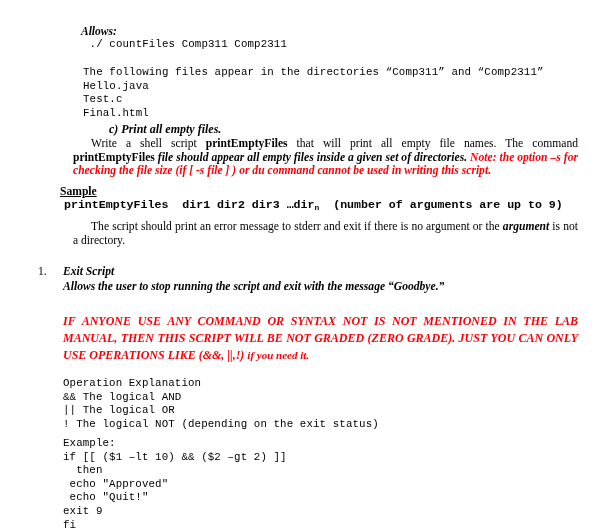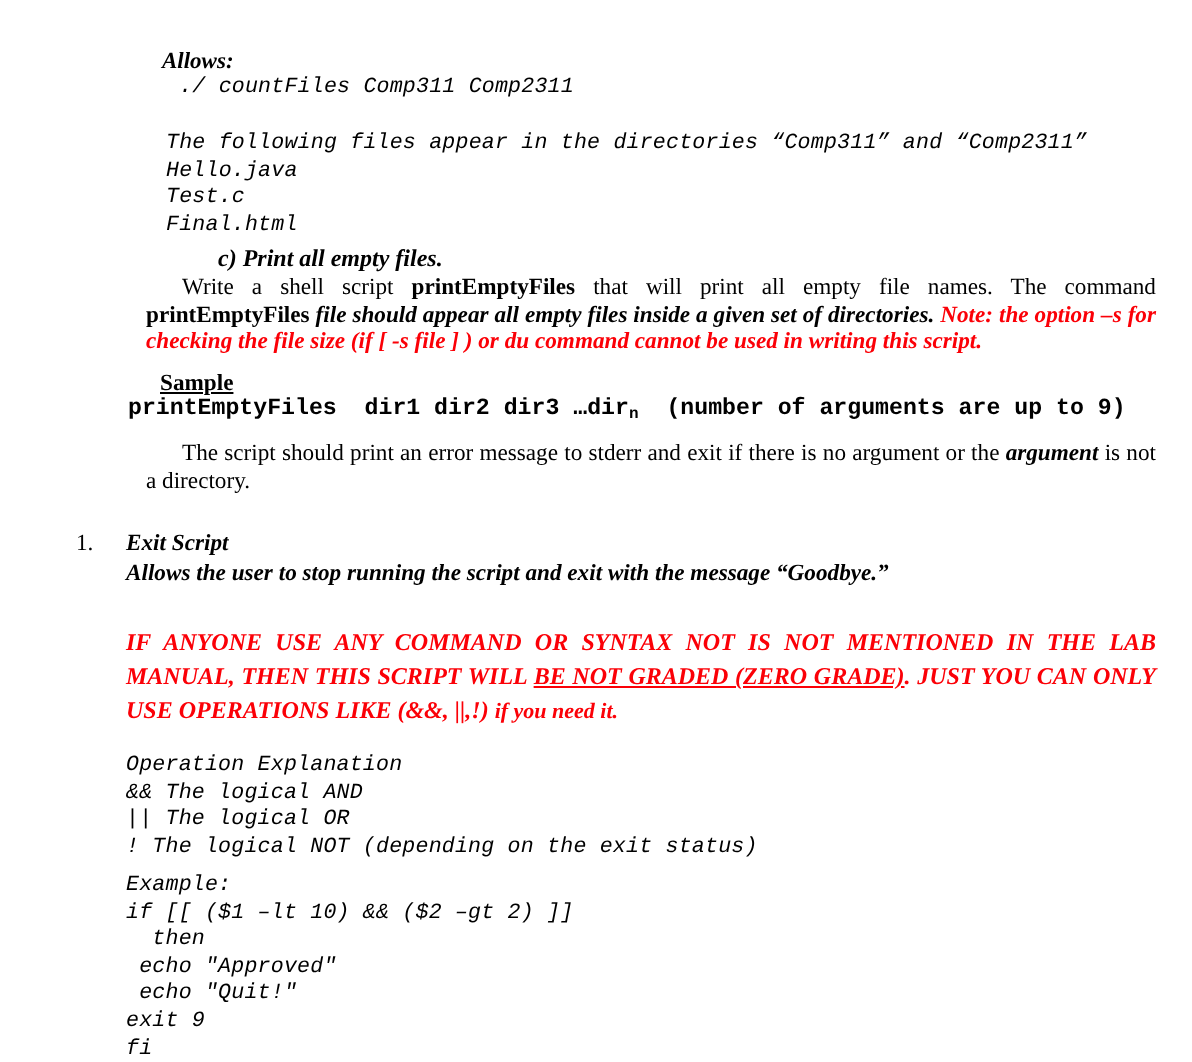--- a/index.html
+++ b/index.html
@@ -33,21 +33,20 @@
     line-height: 13px;
     white-space: pre;
   }
 
   .code-line {
     font-family: "Liberation Mono", "DejaVu Sans Mono", monospace;
     font-size: 10.8px;
     line-height: 13.6px;
     white-space: pre;
     letter-spacing: 0.1px;
-    font-style: italic;
   }
 
   .heading-c {
     font-weight: bold;
     font-style: italic;
     font-size: 12px;
     line-height: 13.5px;
     margin-left: 36px;
   }
 
@@ -104,21 +103,21 @@
   
   .warn {
     position: absolute;
     color: #fb0007;
     font-weight: bold;
     font-style: italic;
     font-size: 12px;
     line-height: 17px;
     text-align: justify;
   }
-  .warn .u { text-decoration: underline; }
+  .warn .u { }
   .warn .tail { font-size: 11px; }
 </style>
 </head>
 <body>
 
 <div class="page">
 
   <div class="blk sample-label" style="left:81px; top:25px;">Allows:</div>
 
   <div class="blk code-line" style="left:83px; top:38px;"> ./ countFiles Comp311 Comp2311</div>
@@ -129,21 +128,21 @@
     <div class="code-line">Test.c</div>
     <div class="code-line">Final.html</div>
   </div>
 
   <div class="blk heading-c" style="left:73px; top:123px;">c) Print all empty files.</div>
 
   <div class="blk body-para" style="left:73px; top:137px; width:505px;">
     <span class="ind"></span><span>Write a shell script </span><b>printEmptyFiles</b><span> that will print all empty file names. The command </span><b>printEmptyFiles</b><b><i> file should appear all empty files inside a given set of directories. </i></b><b class="red"><i>Note: the option –s for checking the file size (if [ -s file ] ) or du  command cannot be used in writing this script.</i></b>
   </div>
 
-  <div class="blk sample-underlined" style="left:60px; top:185px;margin-left:20px;">Sample</div>
+  <div class="blk sample-underlined" style="left:60px; top:185px;">Sample</div>
 
   <div class="blk sample-usage" style="left:64px; top:198px;font-family:Liberation Mono, monospace;"><span>printEmptyFiles  dir1 dir2 dir3 …dir</span><sub>n</sub><span>  (number of arguments are up to 9)</span></div>
 
   <div class="blk body-para" style="left:73px; top:220px; width:505px;">
     <span class="ind"></span><span>The script should print an error message to stderr and exit if there is no argument or the </span><b><i>argument</i></b><span> is not a directory.</span>
   </div>
 
   <div class="list-item" style="left:38px; top:265px; width:420px;">
     <div class="list-marker">1.</div>
     <div class="list-body">

